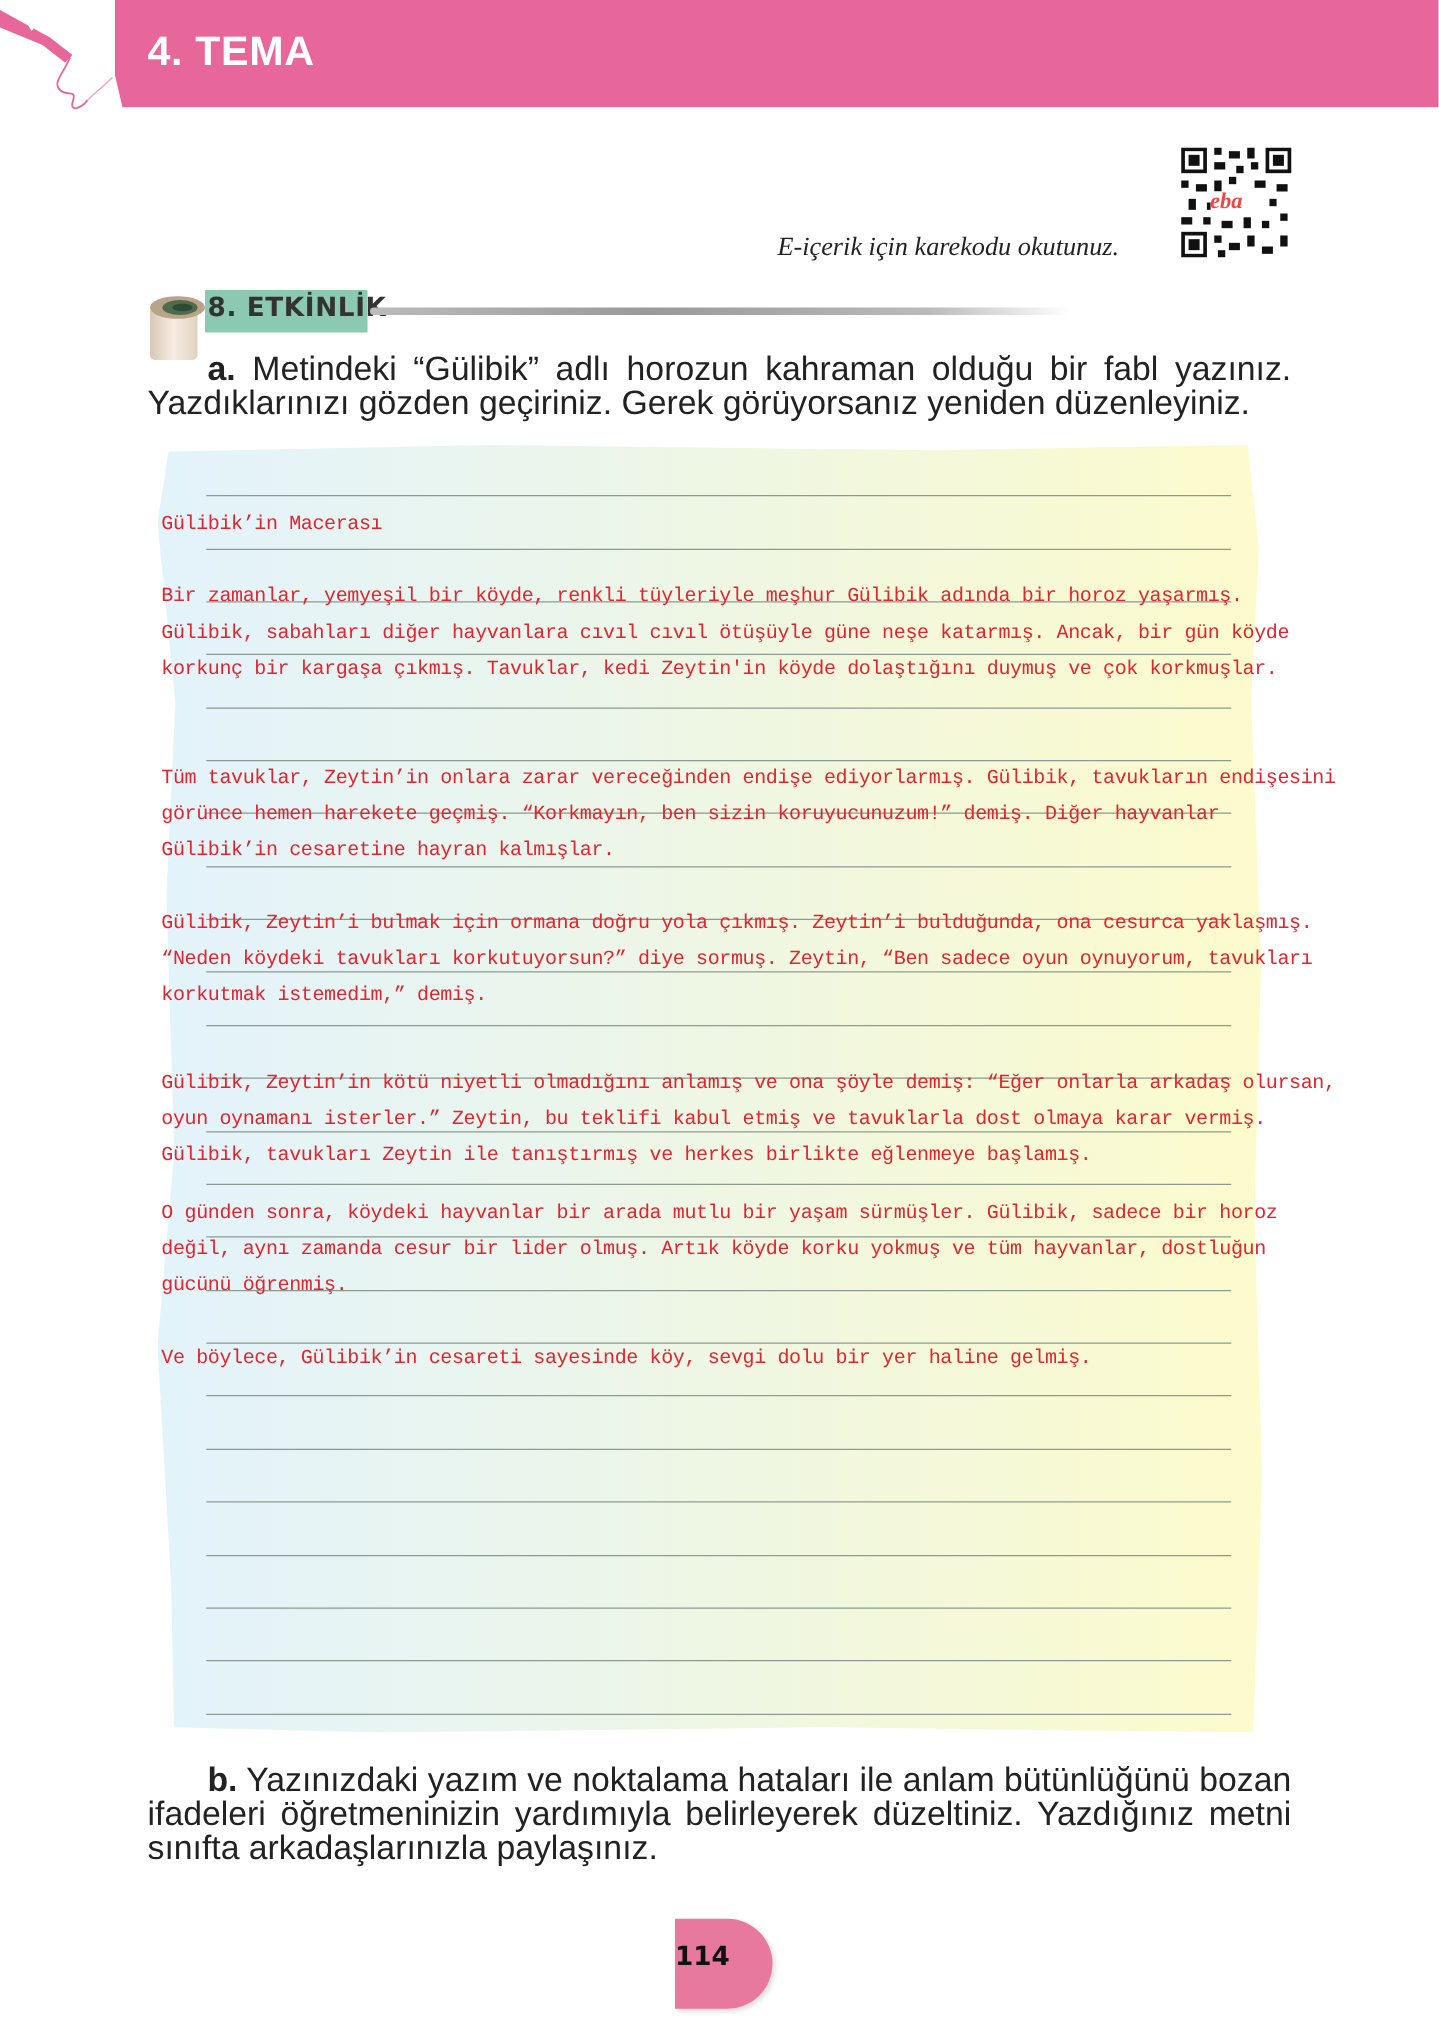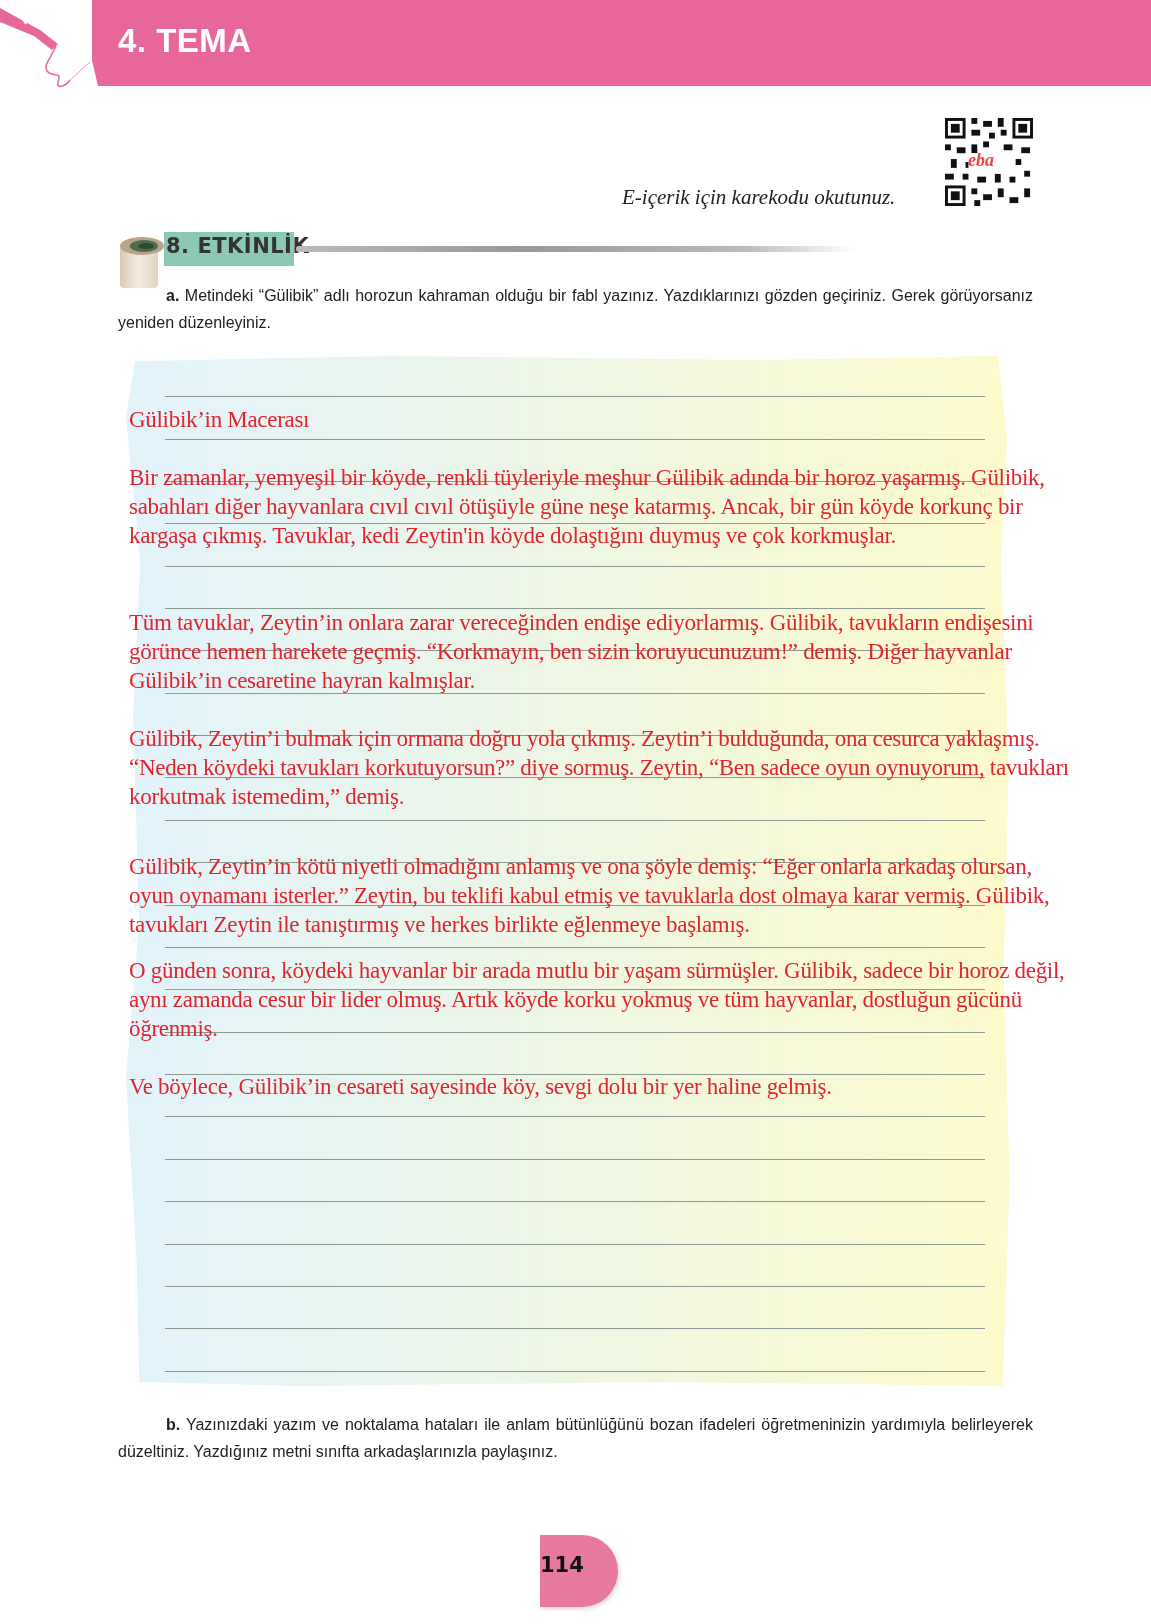--- a/index.html
+++ b/index.html
@@ -13,29 +13,29 @@
   .qr { position:absolute; left:944px; top:118px; width:90px; height:88px; }
   .qr-caption { position:absolute; left:622px; top:185px; font-style:italic; font-size:21px; color:#222;font-family:Liberation Serif, serif; }
   .etk-wrap { position:absolute; left:118px; top:230px; width:740px; height:60px; }
   .etk-label { position:absolute; left:46px; top:2px; height:34px; width:130px; background:#8cc9b2; }
   .etk-text { position:absolute; left:48px; top:4px; font-family:"DejaVu Sans", sans-serif; font-weight:bold;
               font-size:21px; color:#333; letter-spacing:0.5px; }
   .etk-rule { position:absolute; left:178px; top:16px; width:560px; height:6px;
               background:linear-gradient(90deg, #bbb 0%, #999 40%, #bbb 80%, rgba(255,255,255,0) 100%);
               border-radius:3px; filter:blur(0.6px); }
   .scroll { position:absolute; left:0; top:4px; width:46px; height:56px; }
-  .instr { position:absolute; left:118px; width:915px; font-size:16px; color:#222; line-height:27px; text-align:justify; }
+  .instr { position:absolute; left:118px; width:915px; font-size:27px; color:#222; line-height:27px; text-align:justify; }
   .instr b { font-weight:bold; }
   .paper { position:absolute; left:126px; top:356px; width:890px; height:1030px;
            background:linear-gradient(90deg, #e3f3fb 0%, #eaf5ec 35%, #f3f8dc 65%, #fdfbcc 100%);
            box-shadow: 0 4px 8px rgba(0,0,0,0.12);
            clip-path: polygon(1% 0.5%, 30% 0, 70% 0.4%, 98% 0, 99% 8%, 98.3% 20%, 99.2% 40%, 98.6% 60%, 99.3% 80%, 98.5% 100%, 60% 99.6%, 20% 100%, 1.5% 99.6%, 1.2% 88%, 0 70%, 1.5% 55%, 0.8% 35%, 1.6% 20%, 0 6%); }
   .rule { position:absolute; left:165px; width:820px; height:1px; background:#8d9a92; }
-  .story { position:absolute; left:129px; width:940px; color:#e0252e; font-family:Liberation Serif, serif;
-           font-size:23px; line-height:29px; letter-spacing:-0.3px; }
+  .story { position:absolute; left:129px; width:940px; color:#e0252e; font-family:Liberation Mono, monospace;
+           font-size:16px; line-height:29px; letter-spacing:-0.3px; }
   .page-num-tab { position:absolute; left:540px; top:1535px; width:78px; height:72px; background:#e8799e;
                   border-radius:0 40px 40px 0; box-shadow:2px 2px 4px rgba(0,0,0,0.15); }
   .page-num { position:absolute; left:0; top:18px; width:70px; text-align:left; font-family:"DejaVu Sans", sans-serif;
               font-weight:bold; font-size:21px; color:#111; }
 </style>
 </head>
 <body>
 
 <div class="header-band"></div>
 <svg class="pen" viewBox="0 0 110 100">

